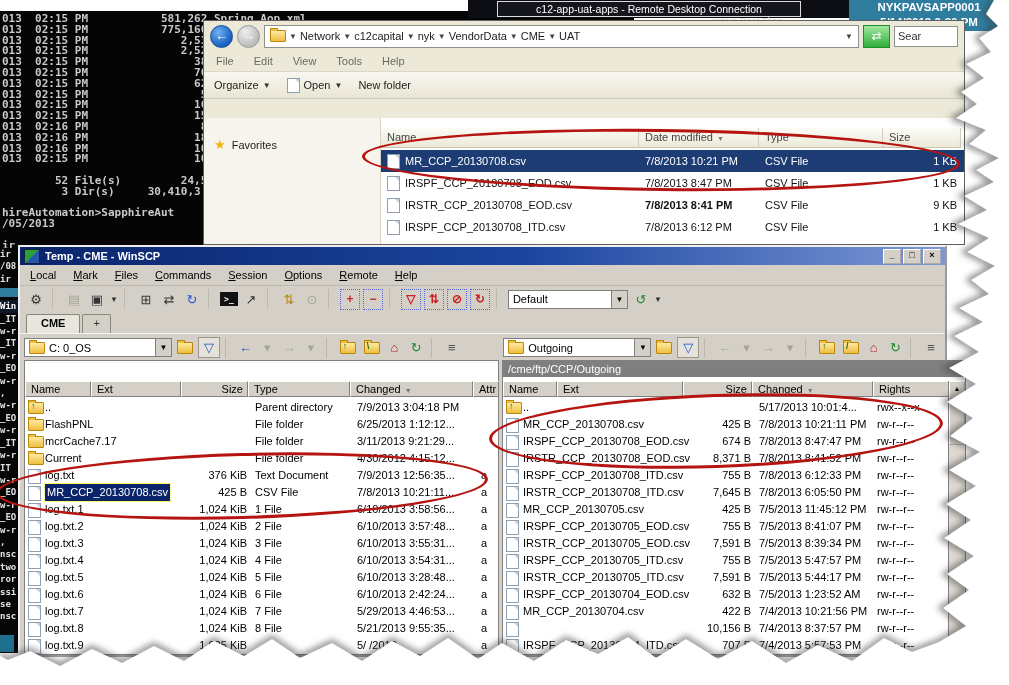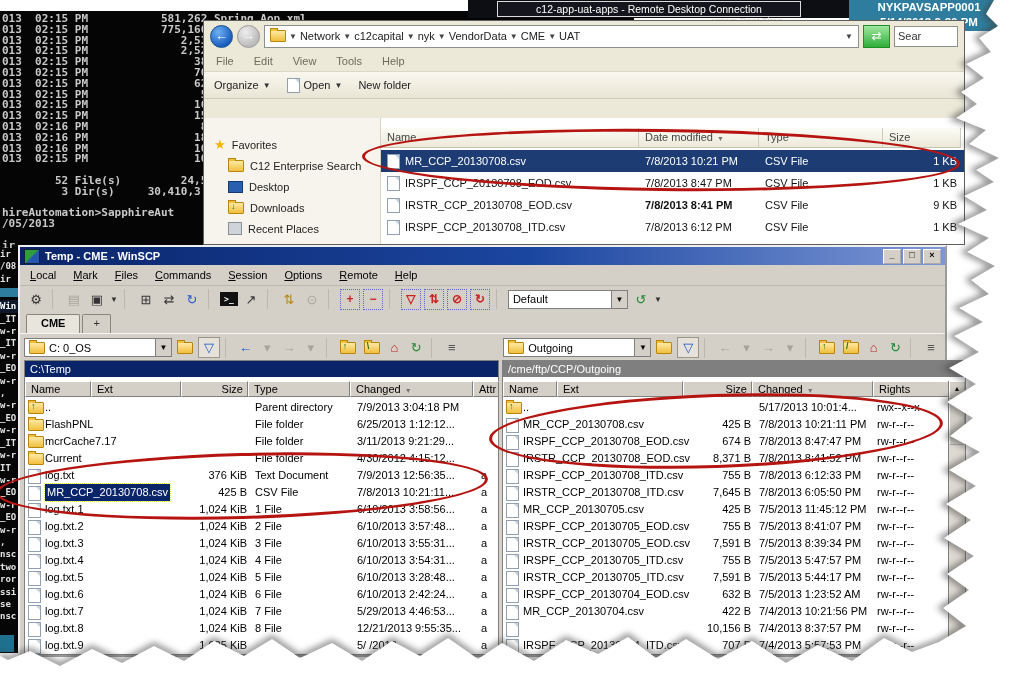--- a/index.html
+++ b/index.html
@@ -243,40 +243,20 @@
       <span class="cmd-item">
         <span>New folder</span>
       </span>
     </div>
     <div class="exp-body">
       <div class="sidebar">
         <div class="sb-item">
           <span class="star">★</span>
           <span>Favorites</span>
         </div>
-        <div id="sb-items">
-            <div class="sb-item sb-sub">
-              <span class="fi"></span>
-              <span>C12 Enterprise Search</span>
-            </div>
-            <div class="sb-item sb-sub">
-              <span class="desk-ic"></span>
-              <span>Desktop</span>
-            </div>
-            <div class="sb-item sb-sub">
-              <span class="fi">
-                <span class="ov">↓</span>
-              </span>
-              <span>Downloads</span>
-            </div>
-            <div class="sb-item sb-sub">
-              <span class="recent-ic"></span>
-              <span>Recent Places</span>
-            </div>
-          </div>
       </div>
       <div class="filelist" id="exp-list">
           <div class="hcell" style="left: 0px; width: 258px; top: 10px;">Name</div>
           <div class="hcell" style="left: 258px; width: 120px; top: 10px;"><span>Date modified</span><span class="sortarrow">▼</span></div>
           <div class="hcell" style="left: 378px; width: 124px; top: 10px;">Type</div>
           <div class="hcell" style="left: 502px; width: 78px; top: 10px;">Size</div>
           <div class="exp-row sel" style="top: 32px;">
             <div class="cell" style="left: 24px; width: 232px;">MR_CCP_20130708.csv</div>
             <div class="cell" style="left: 264px; width: 110px;">7/8/2013 10:21 PM</div>
             <div class="cell" style="left: 384px; width: 114px;">CSV File</div>
@@ -408,21 +388,20 @@
         <span class="fi" style="margin: 0px 3px;">
           <span class="ov">/</span>
         </span>
         <span class="tb-ic" style="color: rgb(187, 34, 34);">⌂</span>
         <span class="tb-ic" style="color: rgb(34, 136, 51);">↻</span>
         <span class="tb-sep"></span>
         <span class="tb-ic" style="color: rgb(85, 85, 85);">≡</span>
       </div>
 
     <div class="panel" style="left:4px;width:475px;">
-      <div class="pathbar active">C:\Temp</div>
       <div id="lp-hdr">
           <div class="pcell" style="left: 0px; width: 66px; top: 20px;"><span>Name</span></div>
           <div class="pcell" style="left: 66px; width: 90px; top: 20px;"><span>Ext</span></div>
           <div class="pcell" style="left: 156px; width: 67px; top: 20px; text-align: right; padding-right: 4px;"><span>Size</span></div>
           <div class="pcell" style="left: 223px; width: 102px; top: 20px;"><span>Type</span></div>
           <div class="pcell" style="left: 325px; width: 123px; top: 20px;"><span>Changed</span><span class="sortarrow">▼</span></div>
           <div class="pcell" style="left: 448px; width: 26px; top: 20px;"><span>Attr</span></div>
         </div>
       <div id="lp-rows" style="position:absolute;top:38px;left:0;right:0;bottom:0;">
           <div class="ws-row" style="top: 0px;">
@@ -529,21 +508,21 @@
             <div class="cell" style="left: 156px; width: 66px; text-align: right;">1,024 KiB</div>
             <div class="cell" style="left: 230px;">7 File</div>
             <div class="cell" style="left: 332px;">5/29/2013 4:46:53...</div>
             <div class="cell" style="left: 456px;">a</div>
           </div>
           <div class="ws-row" style="top: 221px;">
             <span class="doc" style="position: absolute; left: 3px; top: 2px;"></span>
             <div class="cell" style="left: 20px;">log.txt.8</div>
             <div class="cell" style="left: 156px; width: 66px; text-align: right;">1,024 KiB</div>
             <div class="cell" style="left: 230px;">8 File</div>
-            <div class="cell" style="left: 332px;">12/21/2013 9:55:35...</div>
+            <div class="cell" style="left: 332px;">5/21/2013 9:55:35...</div>
             <div class="cell" style="left: 456px;">a</div>
           </div>
           <div class="ws-row" style="top: 238px;">
             <span class="doc" style="position: absolute; left: 3px; top: 2px;"></span>
             <div class="cell" style="left: 20px;">log.txt.9</div>
             <div class="cell" style="left: 156px; width: 66px; text-align: right;">1,025 KiB</div>
             <div class="cell" style="left: 230px;"></div>
             <div class="cell" style="left: 332px;">5/ /2013</div>
             <div class="cell" style="left: 456px;">a</div>
           </div>

